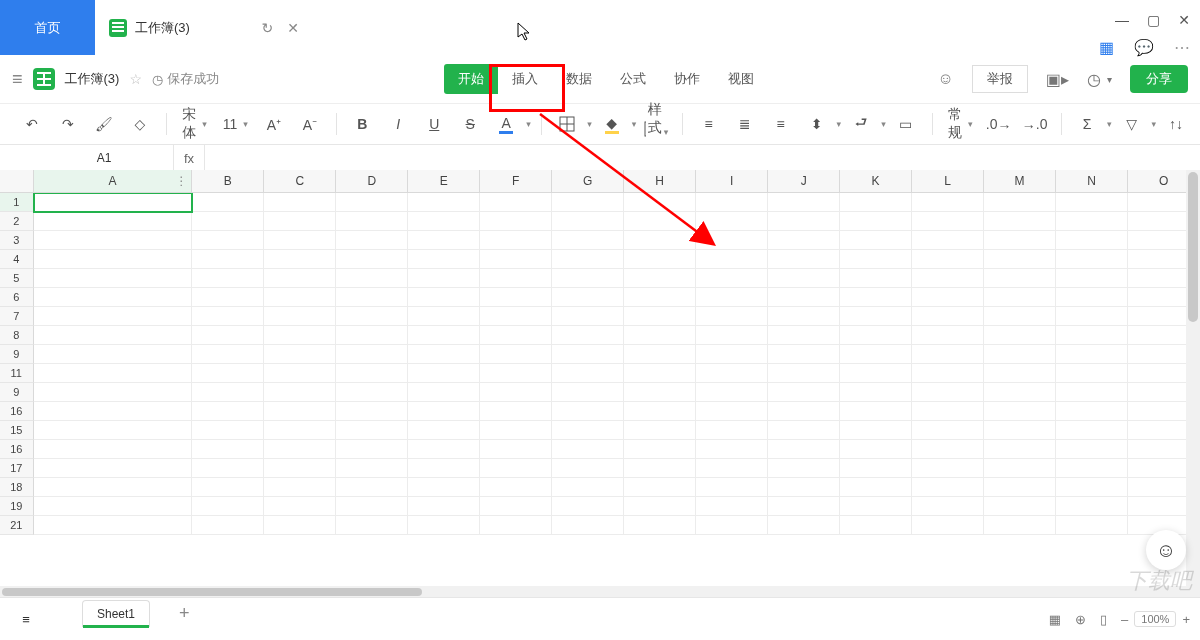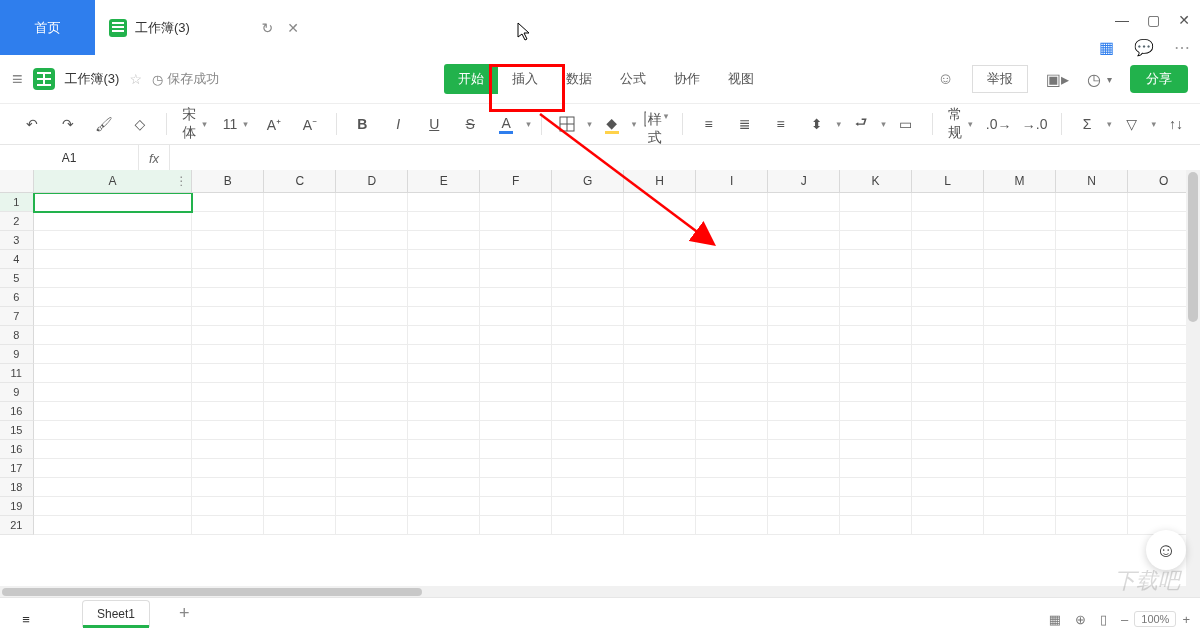--- a/index.html
+++ b/index.html
@@ -207,43 +207,43 @@
   display: inline-flex;
   flex-direction: column;
   align-items: center;
   justify-content: center;
   min-width: 20px;
 }
 .font-color-btn .bar {
   width: 14px; height: 3px;
   background: #2f7eed;
 }
-.cellfmt-btn { display: inline-flex; align-items: flex-start; gap: 2px; }
+.cellfmt-btn { display: inline-flex; align-items: flex-end; gap: 2px; }
 .cellfmt-btn svg { display: block; }
 
 .formulabar {
   height: 26px;
   display: flex;
   align-items: stretch;
   border-bottom: 1px solid #e6e6e6;
+  margin-left: 35px;
 }
 .namebox {
   width: 138px;
   border-right: 1px solid #e6e6e6;
   display: flex;
   align-items: center;
   justify-content: center;
   font-size: 12px;
 }
 .fx-label {
   width: 30px;
   display: flex;
   align-items: center;
   justify-content: center;
-  font-style: italic;
   color: #666;
   border-right: 1px solid #e6e6e6;
 }
 .formula-input {
   flex: 1;
   border: none;
   outline: none;
   padding: 0 6px;
   font-size: 12px;
 }
@@ -401,21 +401,21 @@
 }
 .zoom { display: flex; align-items: center; gap: 6px; }
 .zoom .zv {
   border: 1px solid #ddd;
   padding: 1px 6px;
   border-radius: 3px;
   font-size: 11px;
 }
 .watermark {
   position: absolute;
-  right: 20px;
+  right: 8px;
   bottom: 44px;
   font-size: 22px;
   font-style: italic;
   color: rgba(0,0,0,0.15);
   pointer-events: none;
 }
 .assistant {
   position: absolute;
   right: 14px;
   bottom: 70px;

